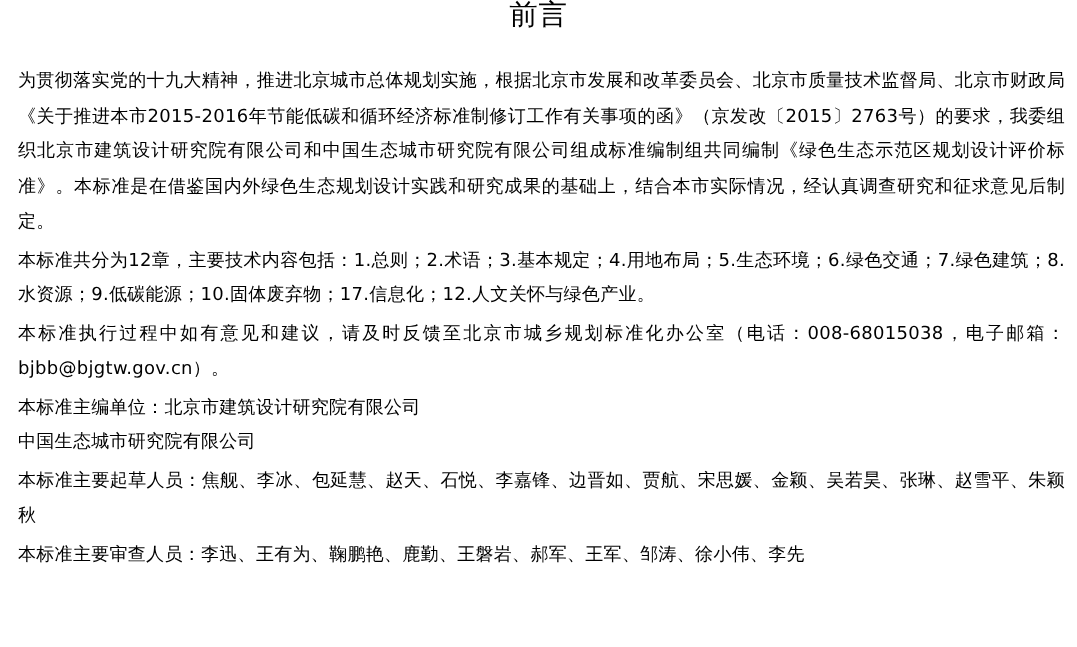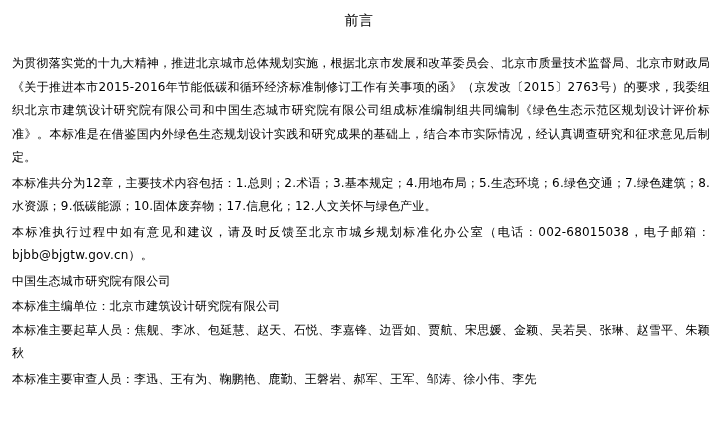--- a/index.html
+++ b/index.html
@@ -16,23 +16,22 @@
   }
   .page {
     position: relative;
     width: 718px;
     height: 431px;
     box-sizing: border-box;
     padding: 0 8px;
   }
   .doc-title {
     text-align: center;
-    font-size: 14px;
+    font-size: 19px;
     line-height: 20px;
-    margin-top: 10px;
     margin-bottom: 0;
     letter-spacing: 0.5px;
   }
   .body-block {
     margin-top: 22px;
   }
   p.para {
     font-size: 12px;
     line-height: 23.5px;
     margin: 0 0 2px 4px;
@@ -47,20 +46,20 @@
 </head>
 <body>
 
 <div class="page">
 
   <div class="doc-title">前言</div>
 
   <div class="body-block">
     <p class="para">为贯彻落实党的十九大精神，推进北京城市总体规划实施，根据北京市发展和改革委员会、北京市质量技术监督局、北京市财政局《关于推进本市2015-2016年节能低碳和循环经济标准制修订工作有关事项的函》（京发改〔2015〕2763号）的要求，我委组织北京市建筑设计研究院有限公司和中国生态城市研究院有限公司组成标准编制组共同编制《绿色生态示范区规划设计评价标准》。本标准是在借鉴国内外绿色生态规划设计实践和研究成果的基础上，结合本市实际情况，经认真调查研究和征求意见后制定。</p>
     <p class="para">本标准共分为12章，主要技术内容包括：1.总则；2.术语；3.基本规定；4.用地布局；5.生态环境；6.绿色交通；7.绿色建筑；8.水资源；9.低碳能源；10.固体废弃物；17.信息化；12.人文关怀与绿色产业。</p>
-    <p class="para">本标准执行过程中如有意见和建议，请及时反馈至北京市城乡规划标准化办公室（电话：002-68015038，电子邮箱：bjbb@bjgtw.gov.cn）。</p>
+    <p class="para">本标准执行过程中如有意见和建议，请及时反馈至北京市城乡规划标准化办公室（电话：008-68015038，电子邮箱：bjbb@bjgtw.gov.cn）。</p>
+    <p class="para tight">本标准主编单位：北京市建筑设计研究院有限公司</p>
     <p class="para">中国生态城市研究院有限公司</p>
-    <p class="para tight">本标准主编单位：北京市建筑设计研究院有限公司</p>
     <p class="para">本标准主要起草人员：焦舰、李冰、包延慧、赵天、石悦、李嘉锋、边晋如、贾航、宋思媛、金颖、吴若昊、张琳、赵雪平、朱颖秋</p>
     <p class="para">本标准主要审查人员：李迅、王有为、鞠鹏艳、鹿勤、王磐岩、郝军、王军、邹涛、徐小伟、李先</p>
   </div>
 
 </div>
 
 </body></html>

